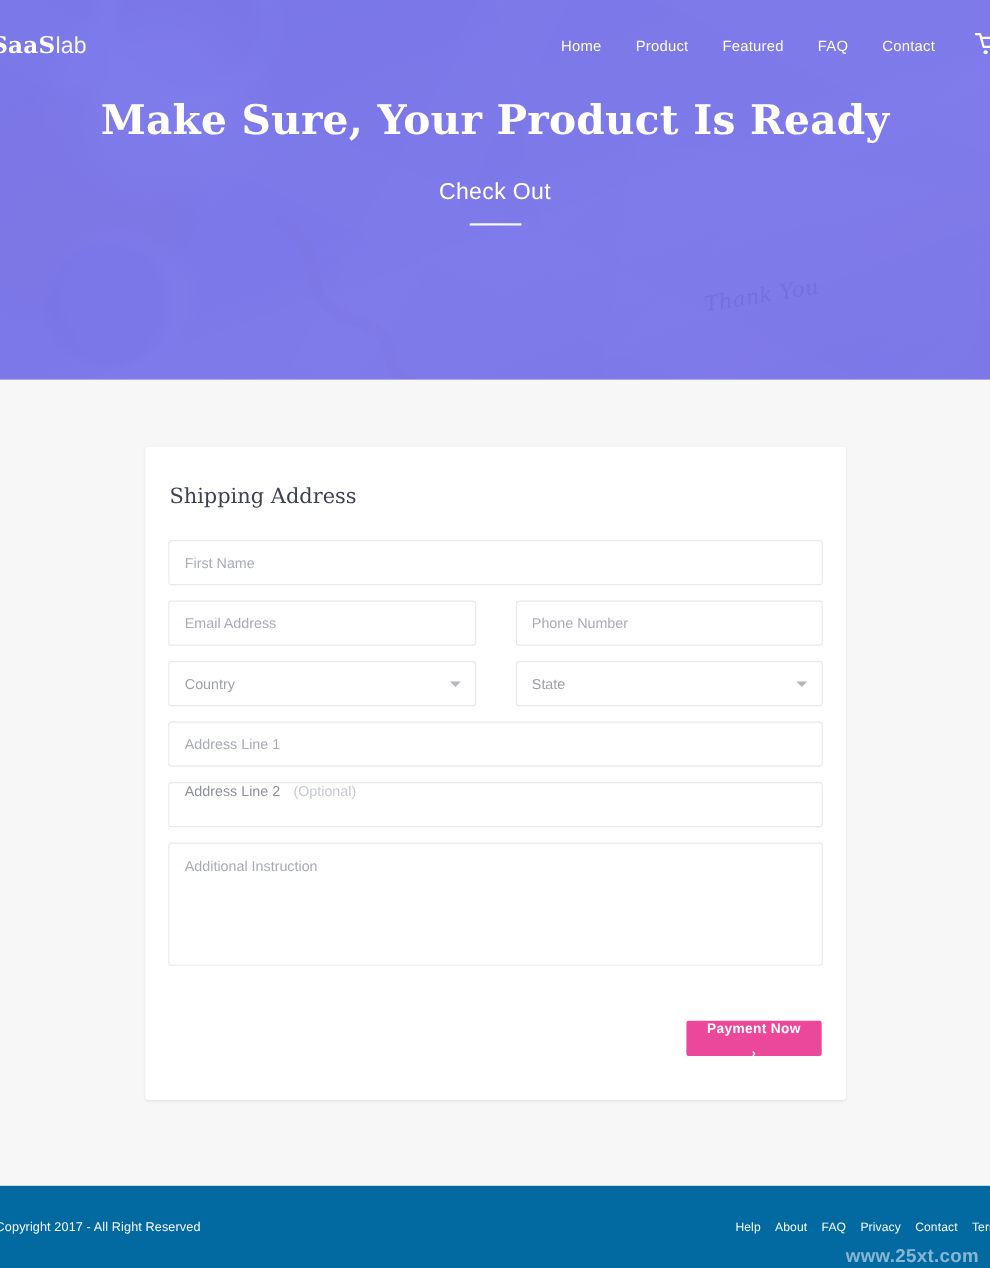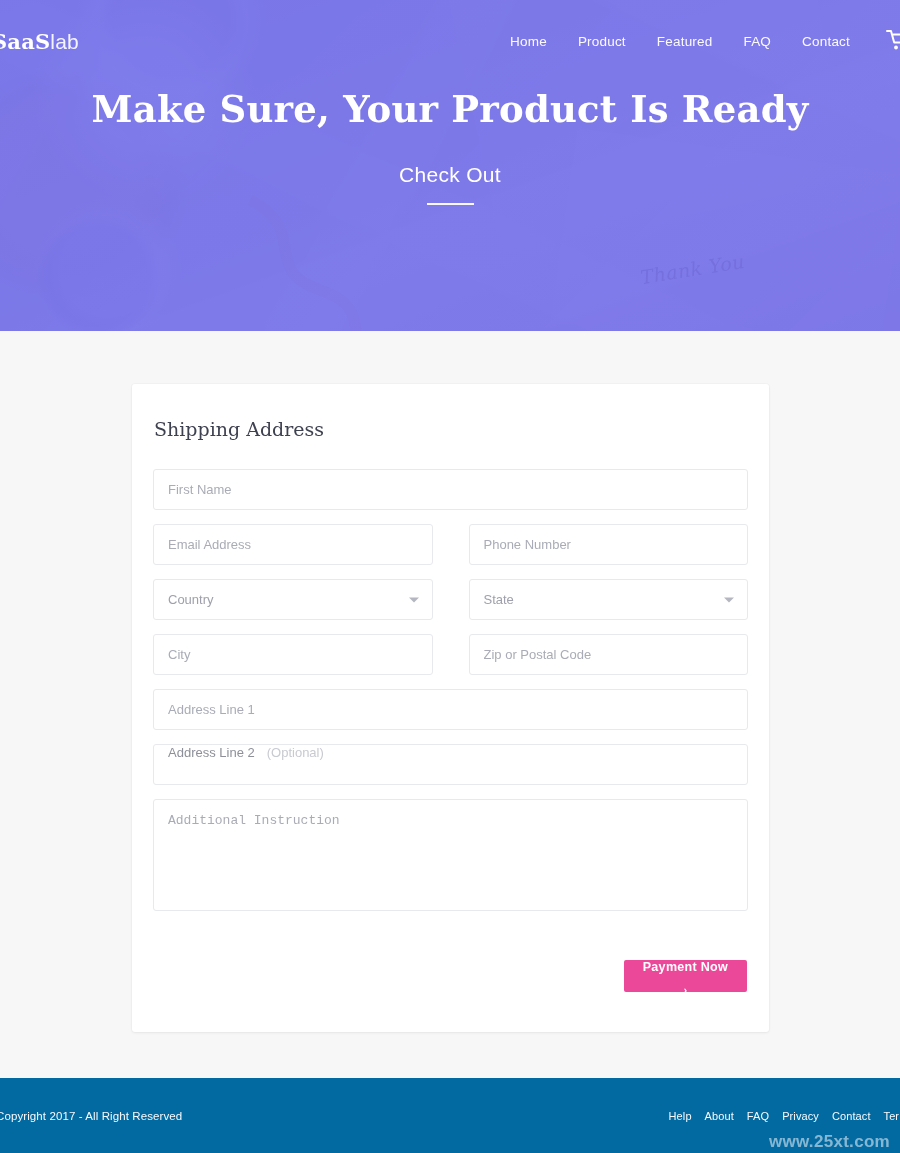--- a/index.html
+++ b/index.html
@@ -162,21 +162,21 @@
     margin-top: 16px;
     width: 47px;
     height: 2px;
     background: #ffffff;
     opacity: 0.95;
   }
 
   
   .main {
     position: absolute;
-    top: 331px; left: 0;
+    top: 353px; left: 0;
     width: 900px;
     height: 653px;
     background: #f7f7f8;
   }
   .card {
     position: absolute;
     left: 132px; top: 53px;
     width: 637px;
     background: #ffffff;
     border-radius: 3px;
@@ -239,21 +239,21 @@
   }
   .addr2 .lbl { color: #8d9099; font-size: 13px; }
   .addr2 .opt { color: #c8cad1; font-size: 13px; }
 
   .textarea {
     width: 100%;
     height: 112px;
     border: 1px solid #e8e9ec;
     border-radius: 3px;
     background: #fff;
-    font-family: Liberation Mono, monospace;
+    font-family: Liberation Sans, sans-serif;
     font-size: 13px;
     color: #4c1d95;
     padding: 13px 14px;
     outline: none;
     resize: none;
   }
   .textarea::placeholder { color: #a9acb6; }
 
   .actions {
     margin-top: 45px;
@@ -390,28 +390,20 @@
         <div class="col select">
           <div class="field">Country</div>
           <span class="caret"></span>
         </div>
         <div class="col select">
           <div class="field">State</div>
           <span class="caret"></span>
         </div>
       </div>
 
-      <div class="row">
-        <div class="col">
-          <input class="field" placeholder="City" style="">
-        </div>
-        <div class="col">
-          <input class="field" placeholder="Zip or Postal Code" style="">
-        </div>
-      </div>
 
       <div class="full">
         <input class="field" placeholder="Address Line 1" style="">
       </div>
 
       <div class="full">
         <div class="field addr2">
           <span class="lbl">Address Line 2</span>
           <span class="opt">(Optional)</span>
         </div>

